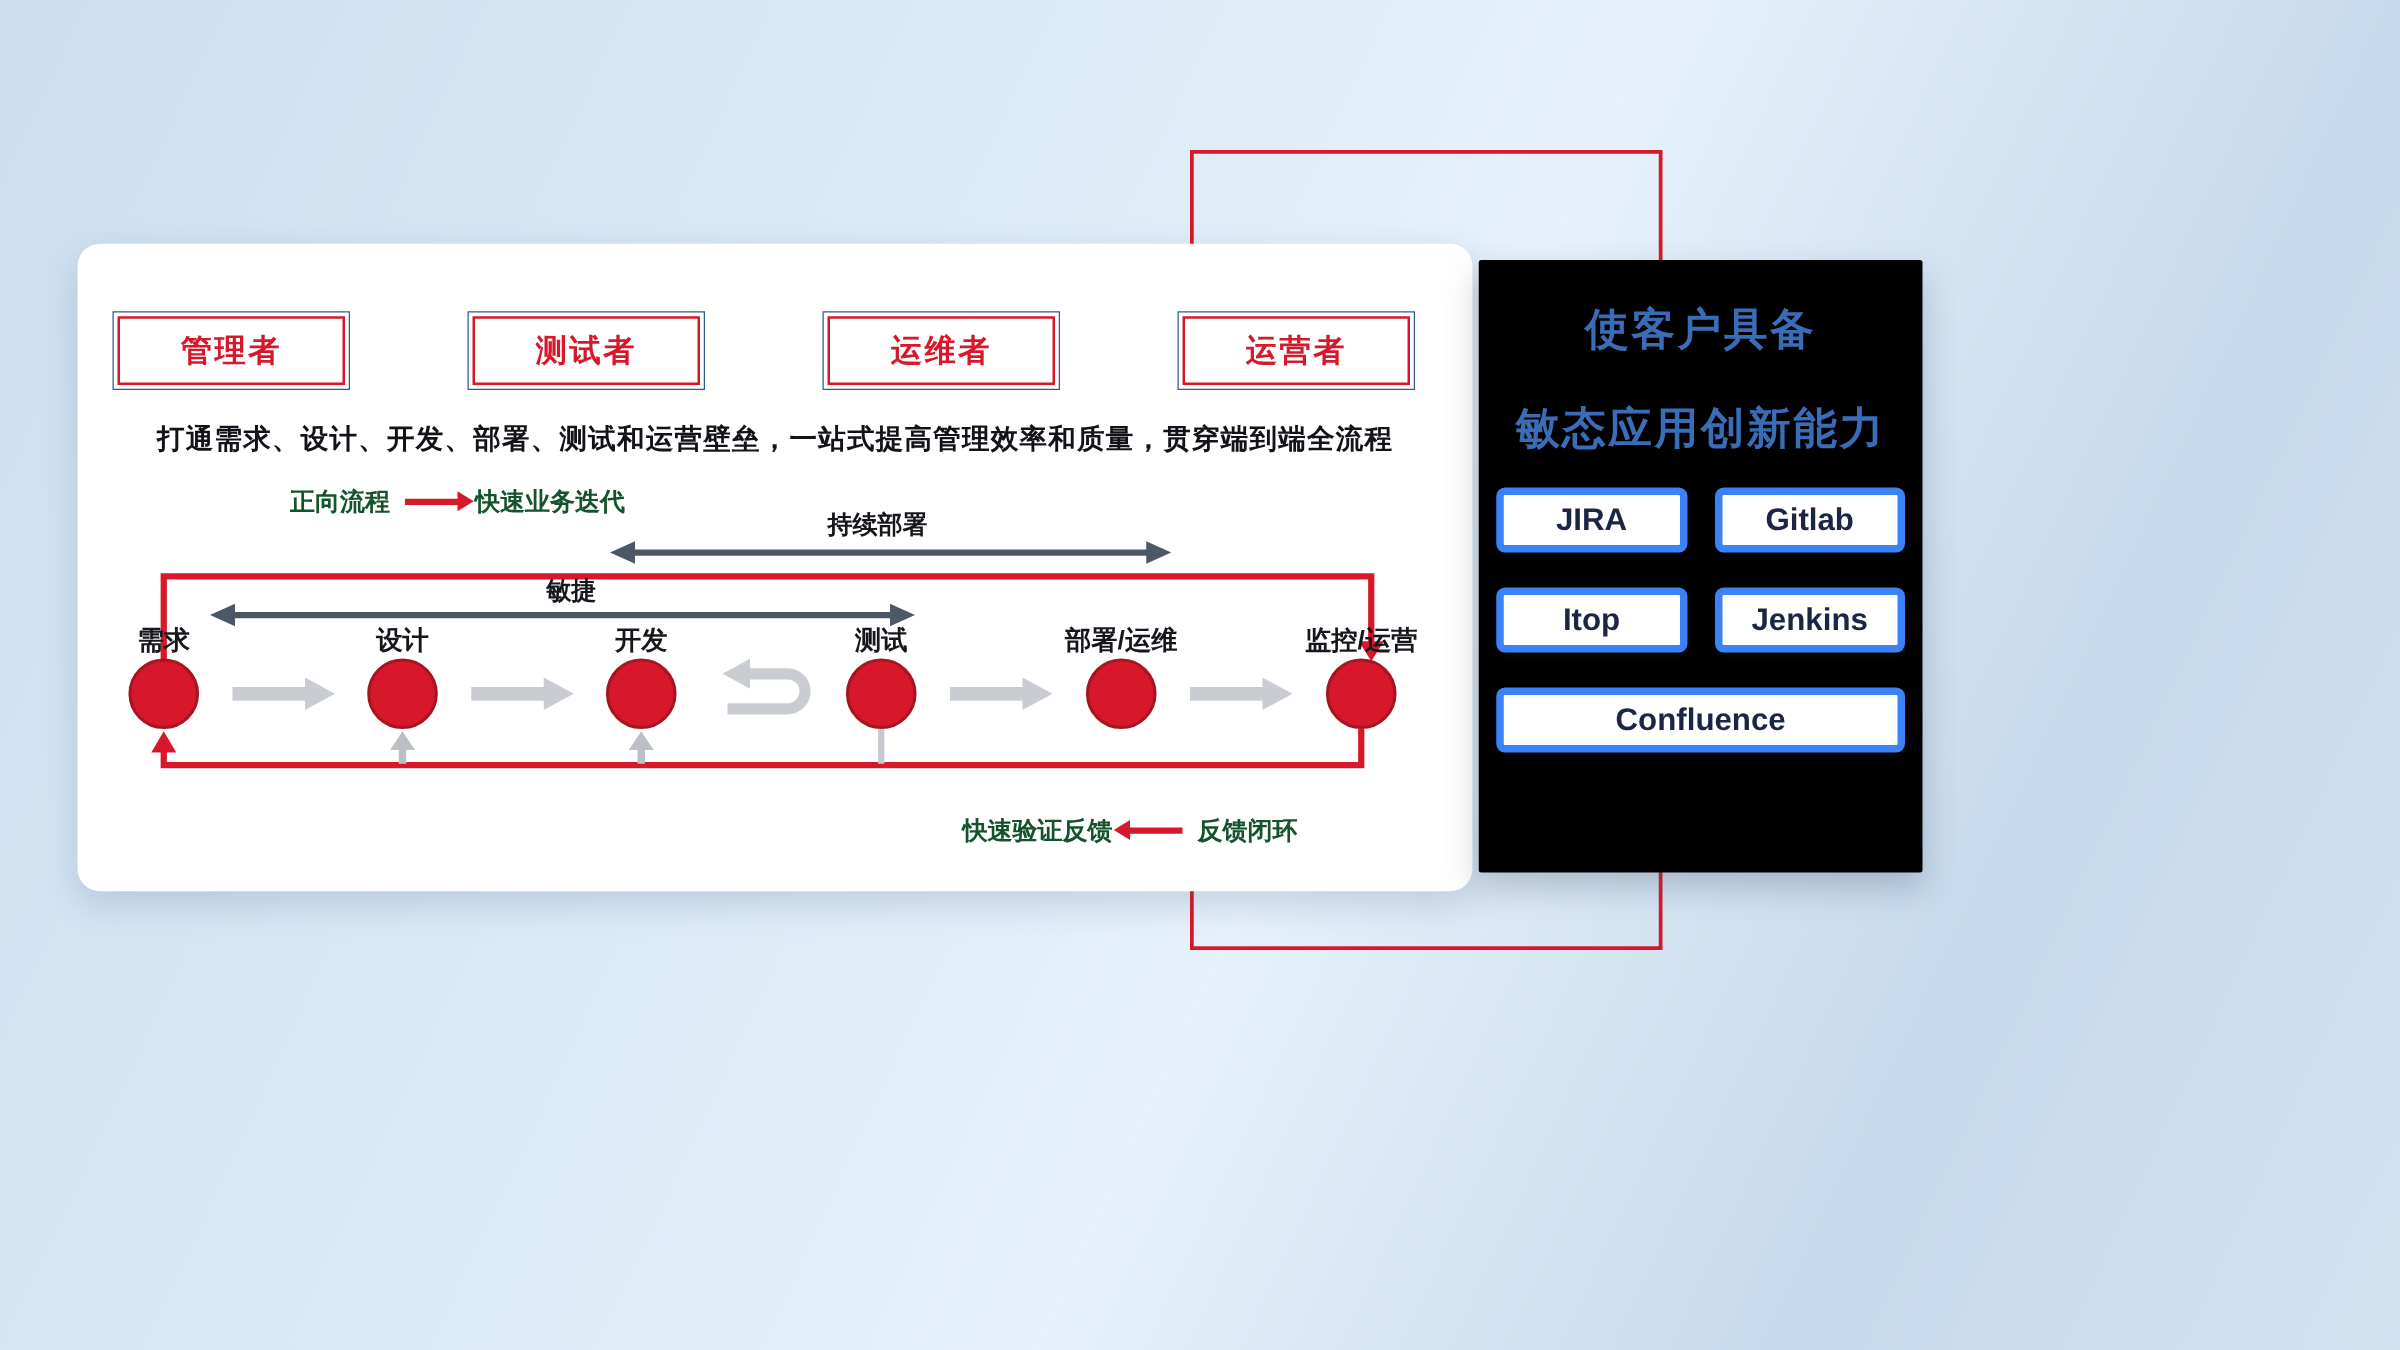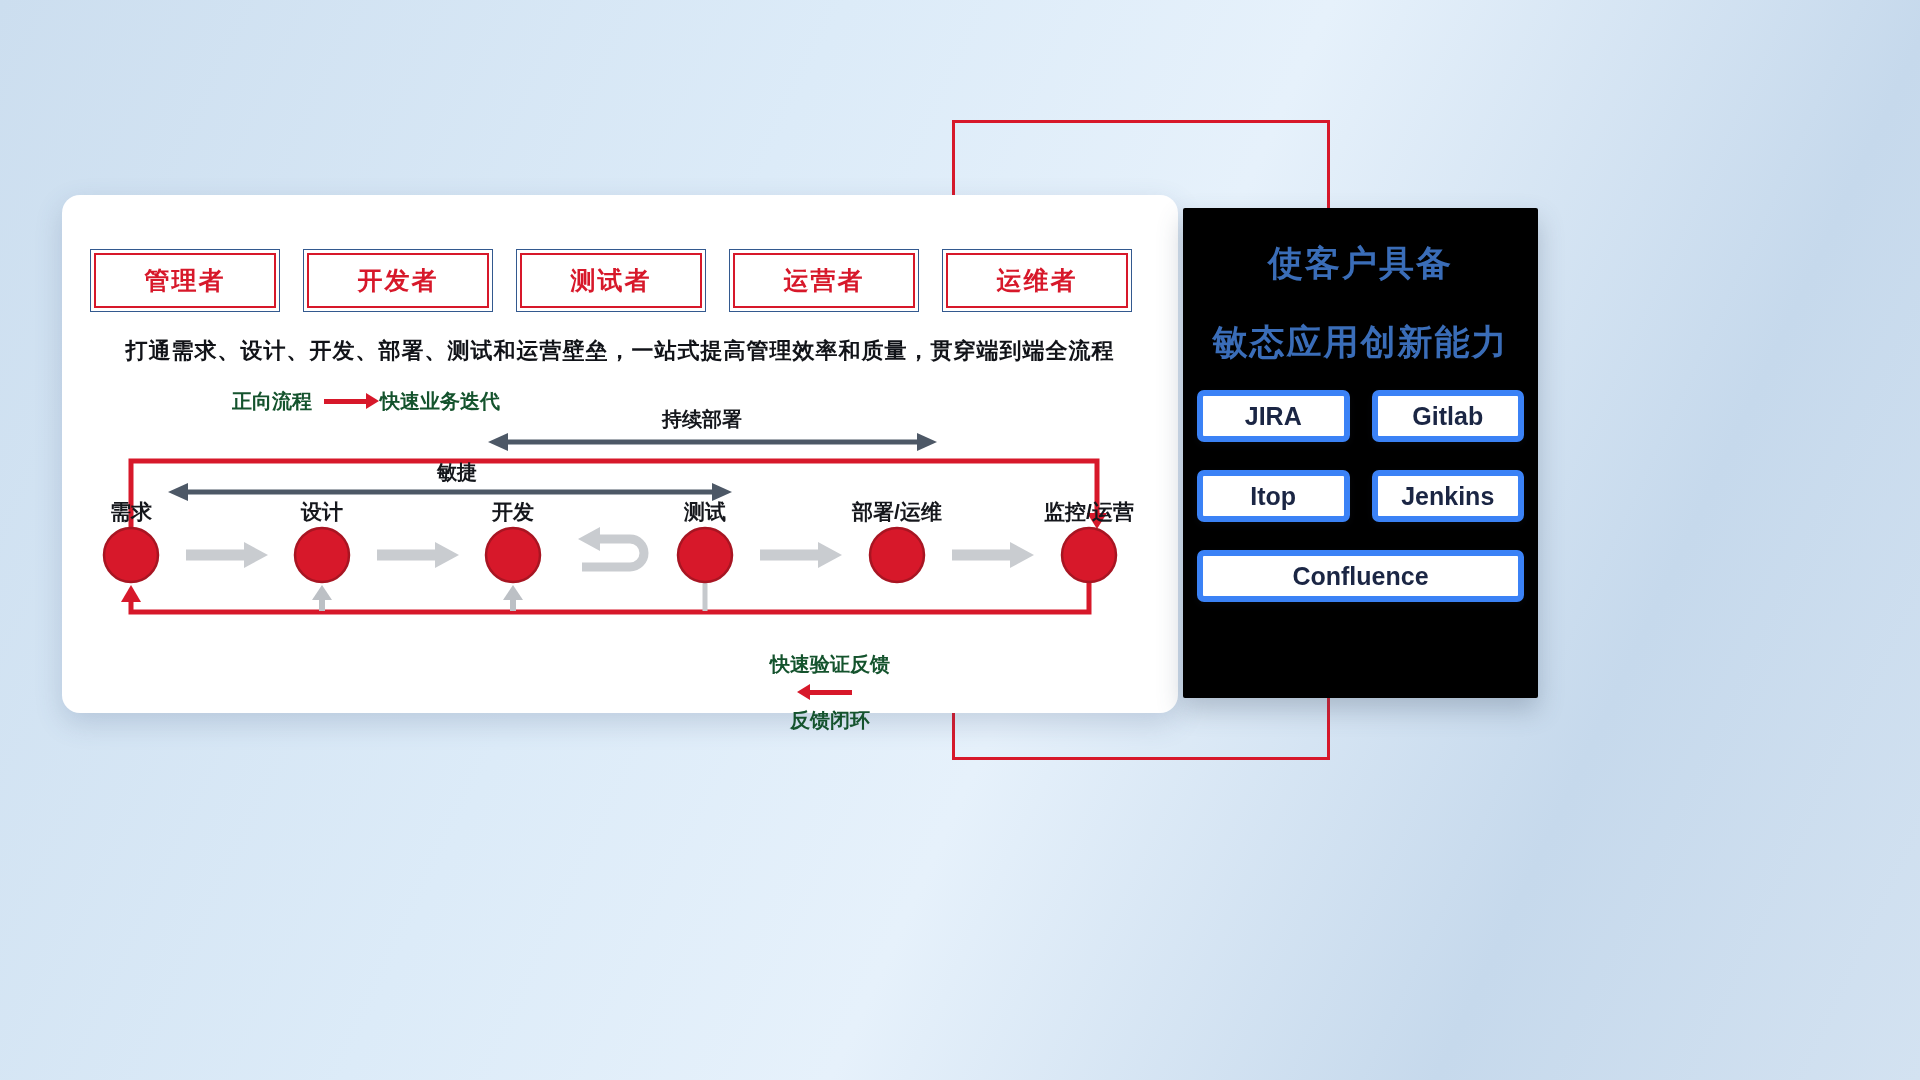--- a/index.html
+++ b/index.html
@@ -39,21 +39,21 @@
 
   .subtitle {
     position:absolute; top:141px; left:0; width:100%; text-align:center;
     font-size:22px; font-weight:700; color:#111318; letter-spacing:1px;
   }
 
   
   .legend { position:absolute; display:flex; align-items:center; gap:12px;
             font-size:20px; font-weight:700; color:#14532d; }
   .legend-forward { left:170px; top:193px; }
-  .legend-feedback { left:708px; top:456px;flex-direction:column; }
+  .legend-feedback { left:708px; top:456px; }
   .arrow-right, .arrow-left { position:relative; width:44px; height:5px; background:#d7182a; display:inline-block; }
   .arrow-right::after {
     content:''; position:absolute; right:-11px; top:-6px;
     border-left:13px solid #d7182a; border-top:8px solid transparent; border-bottom:8px solid transparent;
   }
   .arrow-left::after {
     content:''; position:absolute; left:-11px; top:-6px;
     border-right:13px solid #d7182a; border-top:8px solid transparent; border-bottom:8px solid transparent;
   }
 
@@ -102,36 +102,31 @@
   <div class="main-card">
 
     <div class="role-row">
       <div class="role-box">
         <div class="role-inner">
           <span>管理者</span>
         </div>
       </div>
       <div class="role-box">
         <div class="role-inner">
-          <span>开发者</span>
-        </div>
-      </div>
-      <div class="role-box">
-        <div class="role-inner">
           <span>测试者</span>
         </div>
       </div>
       <div class="role-box">
         <div class="role-inner">
+          <span>运维者</span>
+        </div>
+      </div>
+      <div class="role-box">
+        <div class="role-inner">
           <span>运营者</span>
-        </div>
-      </div>
-      <div class="role-box">
-        <div class="role-inner">
-          <span>运维者</span>
         </div>
       </div>
     </div>
 
     <div class="subtitle">打通需求、设计、开发、部署、测试和运营壁垒，一站式提高管理效率和质量，贯穿端到端全流程</div>
 
     <div class="legend legend-forward">
       <span>正向流程</span>
       <span class="arrow-right"></span>
       <span>快速业务迭代</span>

